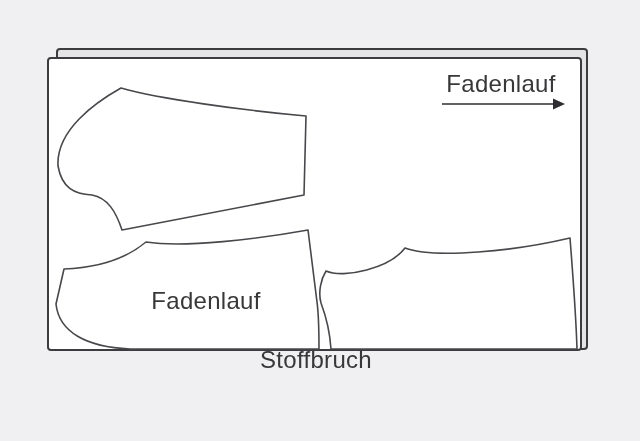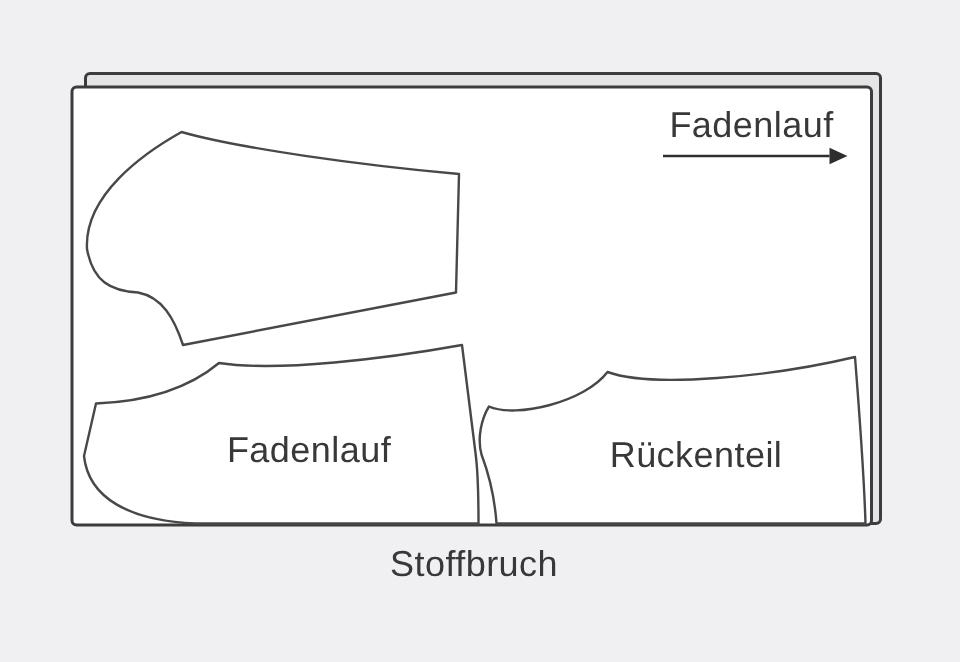--- a/index.html
+++ b/index.html
@@ -27,21 +27,21 @@
     font-size: 24px;
     color: #38383a;
     letter-spacing: 0.3px;
     white-space: nowrap;
     user-select: none;
   }
   .lbl-sleeve     { left: 191px; top: 158px; }
   .lbl-front      { left: 206px; top: 301px; }
   .lbl-back       { left: 464px; top: 304px; }
   .lbl-grainline  { left: 501px; top:  84px; }
-  .lbl-fold       { left: 316px; top: 377px; }
+  .lbl-fold       { left: 316px; top: 360px; }
 </style>
 </head>
 <body>
 
 <div class="stage">
 
   <svg width="640" height="441" viewBox="0 0 640 441">
 
     <rect x="57" y="49" width="530" height="300" rx="3" fill="#e4e4e6" stroke="#3c3c3e" stroke-width="2"></rect>
 
@@ -74,18 +74,17 @@
 
     <g>
       <line x1="442" y1="104" x2="553" y2="104" stroke="#2e2e30" stroke-width="1.6"></line>
       <path d="M 565 104 L 553 98.5 L 553 109.5 Z" fill="#2e2e30"></path>
     </g>
   </svg>
 
 
   <div class="lbl lbl-front">Fadenlauf</div>
 
-  <div class="lbl lbl-back">Rückenteil</div>
 
   <div class="lbl lbl-grainline">Fadenlauf</div>
 
   <div class="lbl lbl-fold">Stoffbruch</div>
 </div>
 
 </body></html>

